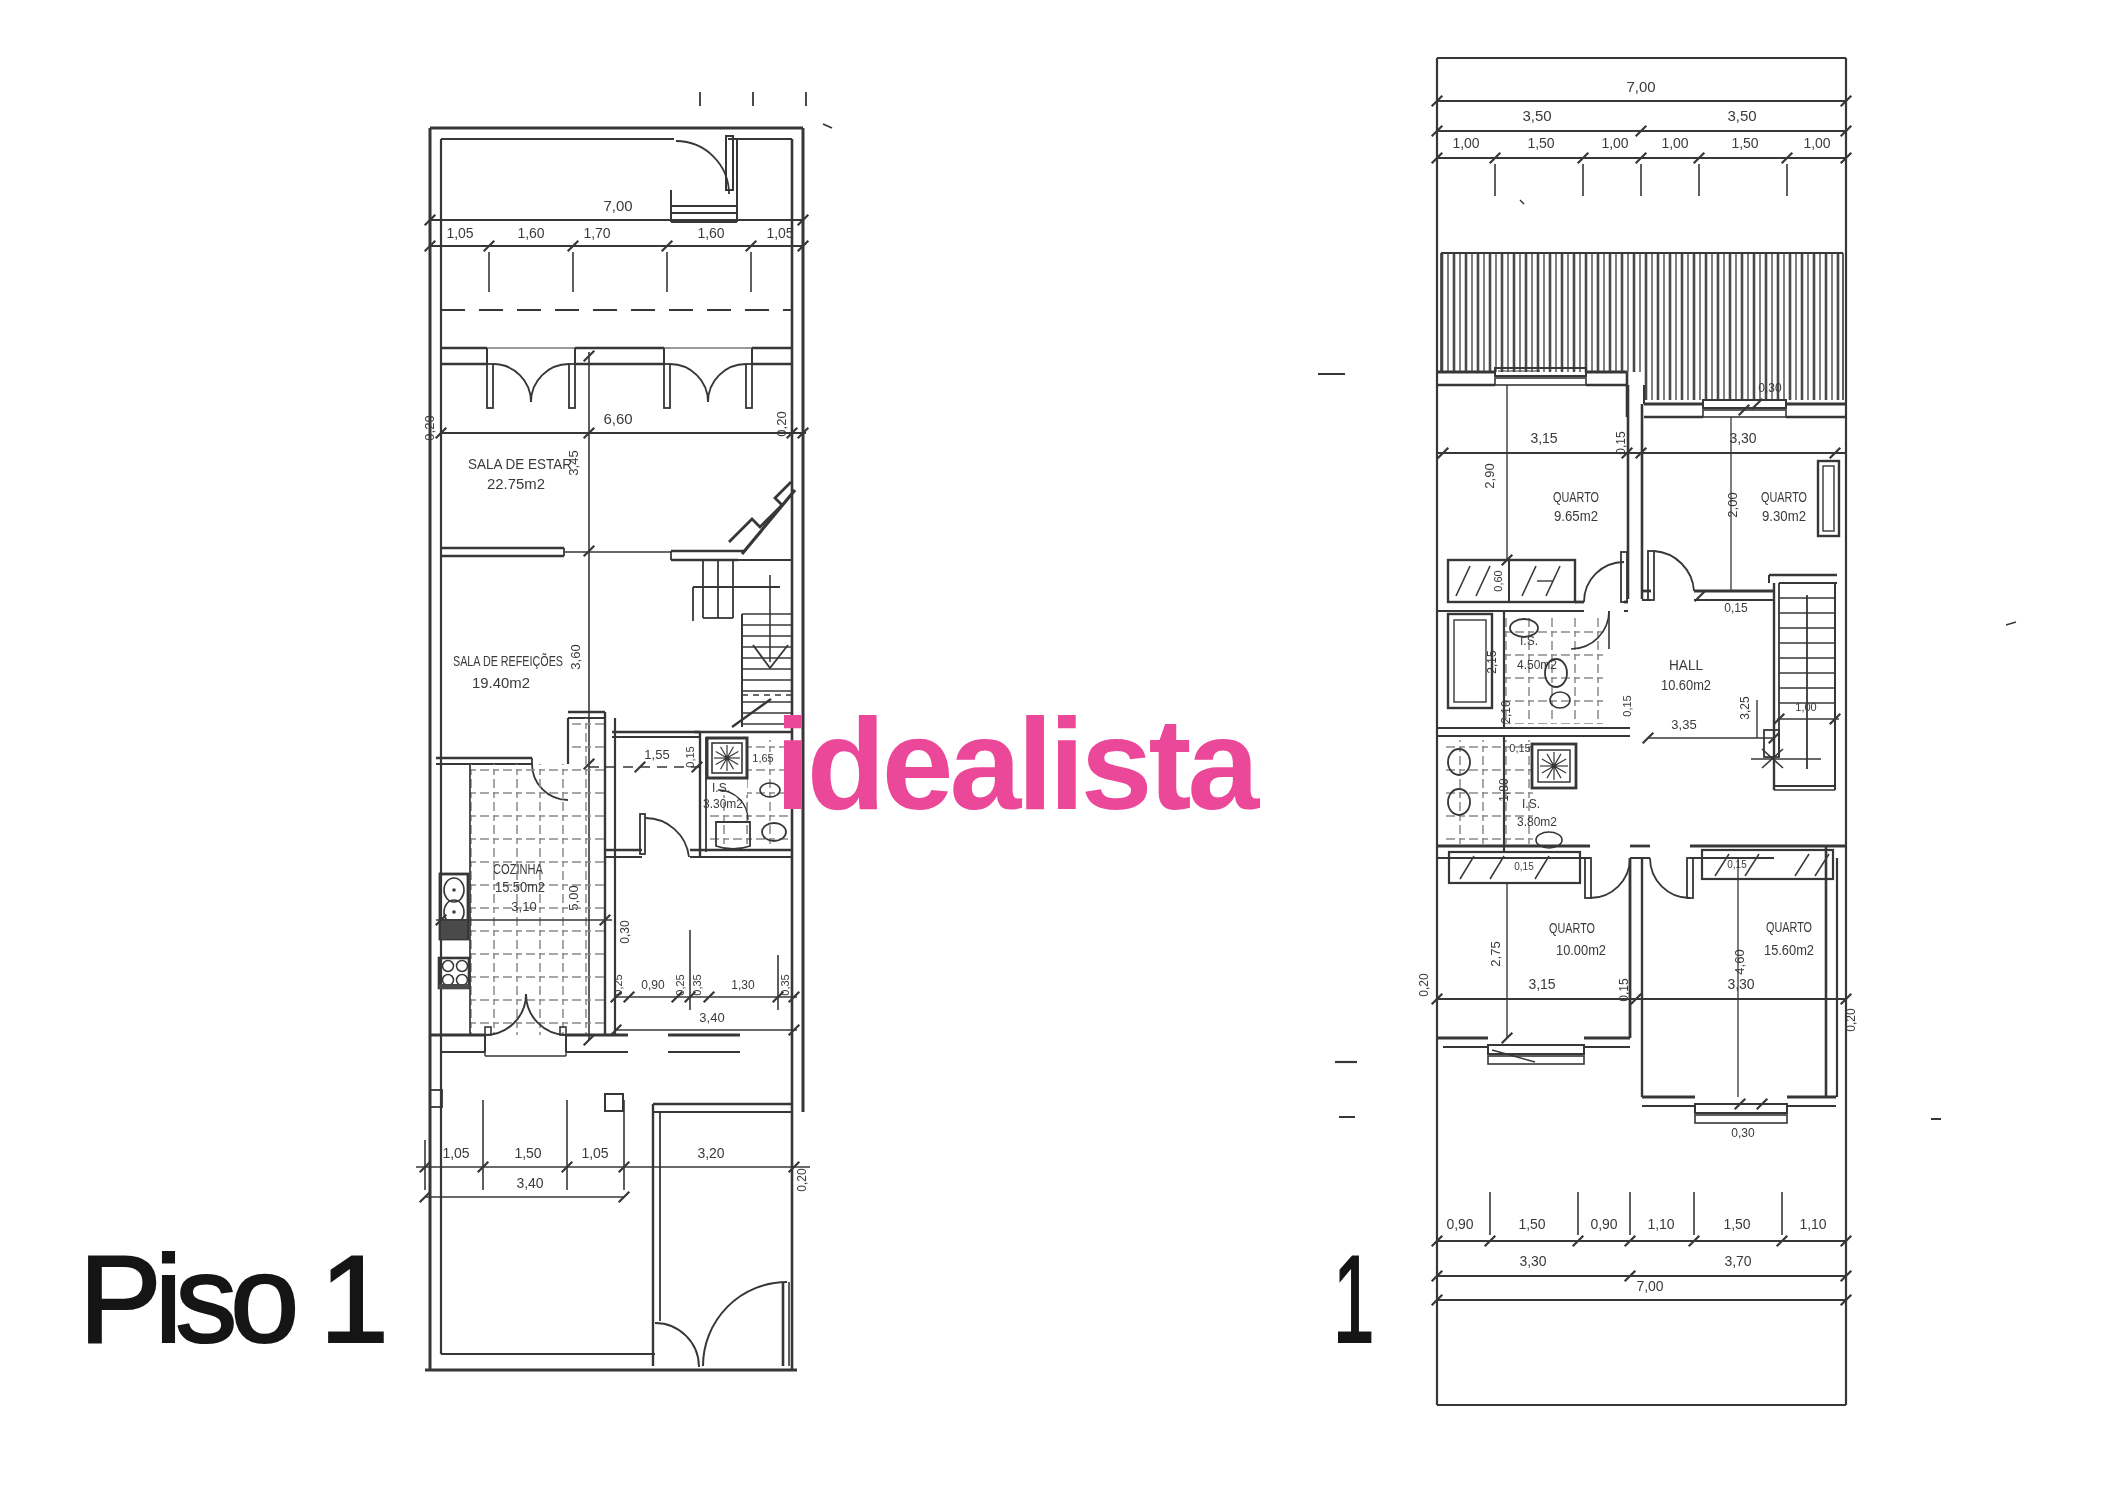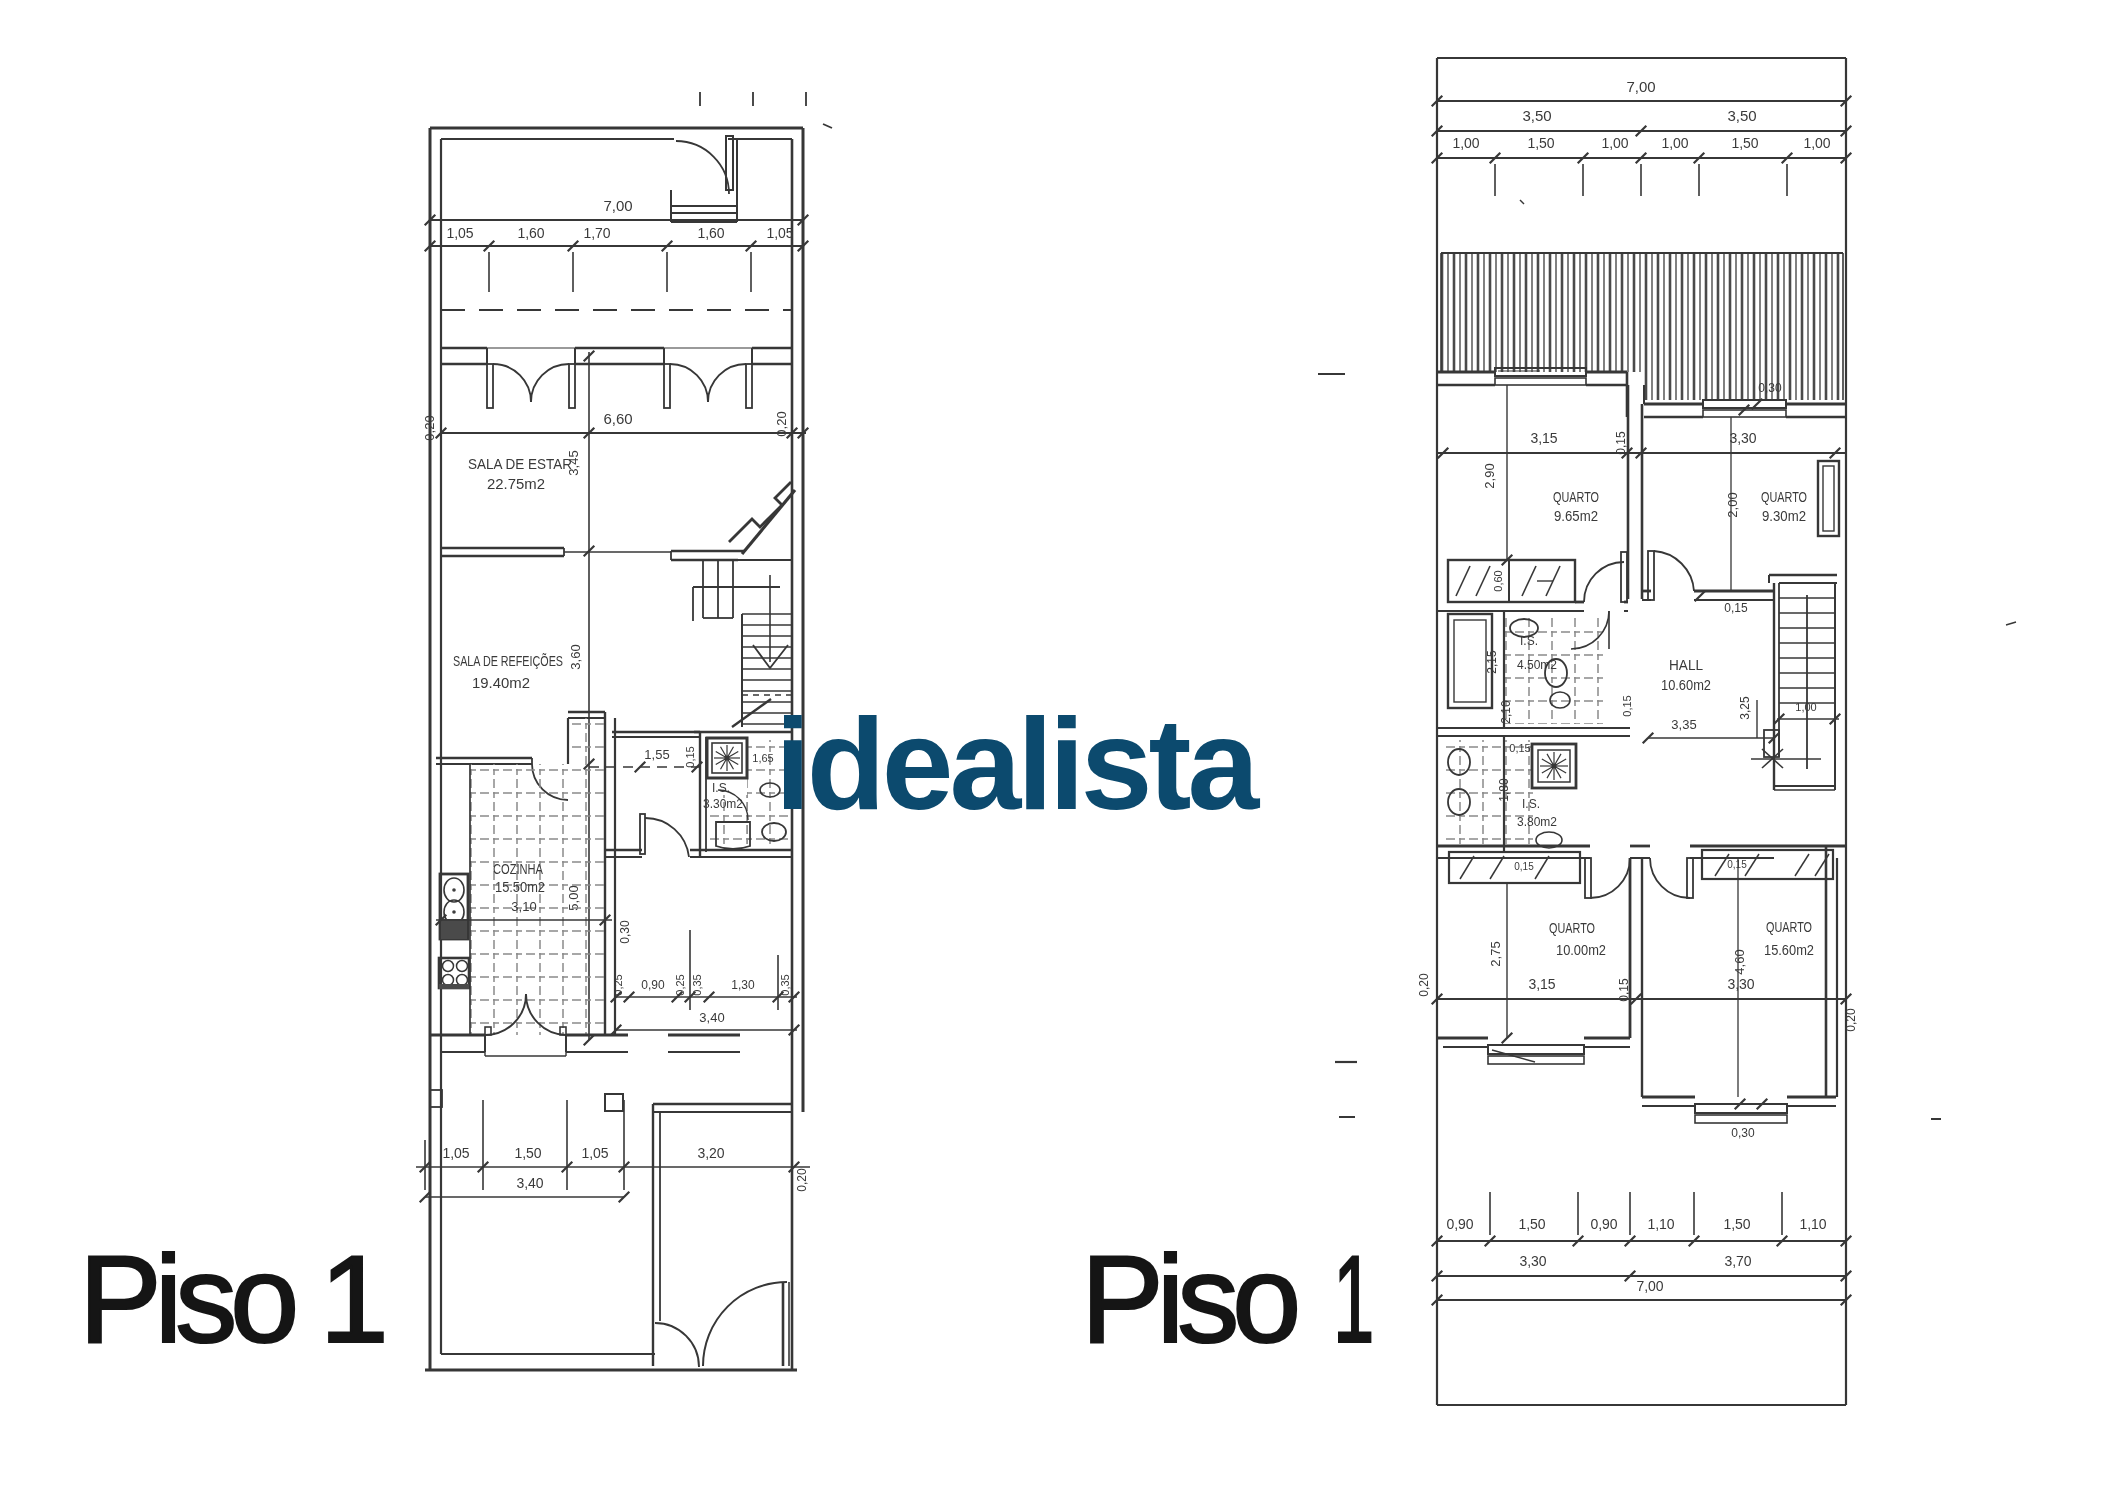--- a/index.html
+++ b/index.html
@@ -1,17 +1,17 @@
 <!DOCTYPE html>
 <html><head><meta charset="utf-8">
 <style>
 html,body{margin:0;padding:0;background:#ffffff;}
 .page{position:relative;width:2114px;height:1510px;background:#ffffff;overflow:hidden;}
 .piso{position:absolute;font-family:"Liberation Sans",sans-serif;font-weight:normal;-webkit-text-stroke:2.2px #151515;color:#151515;font-size:124px;letter-spacing:-7px;}
-.wm{position:absolute;font-family:"Liberation Sans",sans-serif;font-weight:bold;color:#0c4a6e;font-size:129px;letter-spacing:-4px;text-align:center;}
+.wm{position:absolute;font-family:"Liberation Sans",sans-serif;font-weight:bold;color:#ec4899;font-size:129px;letter-spacing:-4px;text-align:center;}
 </style></head><body>
 <div class="page">
 <svg width="2114" height="1510" viewBox="0 0 2114 1510">
 <defs>
 <pattern id="tile" width="23" height="23" patternUnits="userSpaceOnUse">
  <path d="M 0 11 H 23 M 11 0 V 23" stroke="#8a8a8a" stroke-width="1.5" stroke-dasharray="6 4" fill="none"></path>
 </pattern>
 <pattern id="roof" width="12" height="40" patternUnits="userSpaceOnUse">
  <line x1="2" y1="0" x2="2" y2="40" stroke="#4a4a4a" stroke-width="2.6"></line>
  <line x1="8" y1="0" x2="8" y2="40" stroke="#4a4a4a" stroke-width="1.4"></line>
@@ -528,16 +528,15 @@
 <line x1="1840.696699141101" y1="1305.303300858899" x2="1851.303300858899" y2="1294.696699141101" stroke="#373737" stroke-width="2.2" stroke-linecap="butt"></line>
 <text x="1650" y="1291" font-family="Liberation Sans, sans-serif" font-size="14" fill="#3a3a3a" text-anchor="middle" font-weight="normal">7,00</text>
 <line x1="1318" y1="374" x2="1345" y2="374" stroke="#373737" stroke-width="2.0" stroke-linecap="butt"></line>
 <line x1="1335" y1="1062" x2="1357" y2="1062" stroke="#373737" stroke-width="2.2" stroke-linecap="butt"></line>
 <line x1="1339" y1="1117" x2="1355" y2="1117" stroke="#373737" stroke-width="2.0" stroke-linecap="butt"></line>
 <line x1="1931" y1="1119" x2="1941" y2="1119" stroke="#373737" stroke-width="2.0" stroke-linecap="butt"></line>
 <line x1="1520" y1="200" x2="1524" y2="204" stroke="#373737" stroke-width="1.5" stroke-linecap="butt"></line>
 <line x1="2006" y1="625" x2="2016" y2="622" stroke="#373737" stroke-width="1.5" stroke-linecap="butt"></line>
 </svg>
 <div class="piso" style="left:79px;top:1228px;">Piso 1</div>
-<div class="piso" style="left:1081px;top:1228px;">Piso</div>
 <div class="piso" style="left:1333px;top:1228px;transform:scaleX(0.6);transform-origin:0 0;">1</div>
 <div class="wm" style="left:775px;top:690px;">idealista</div>
 </div>
 
 </body></html>

